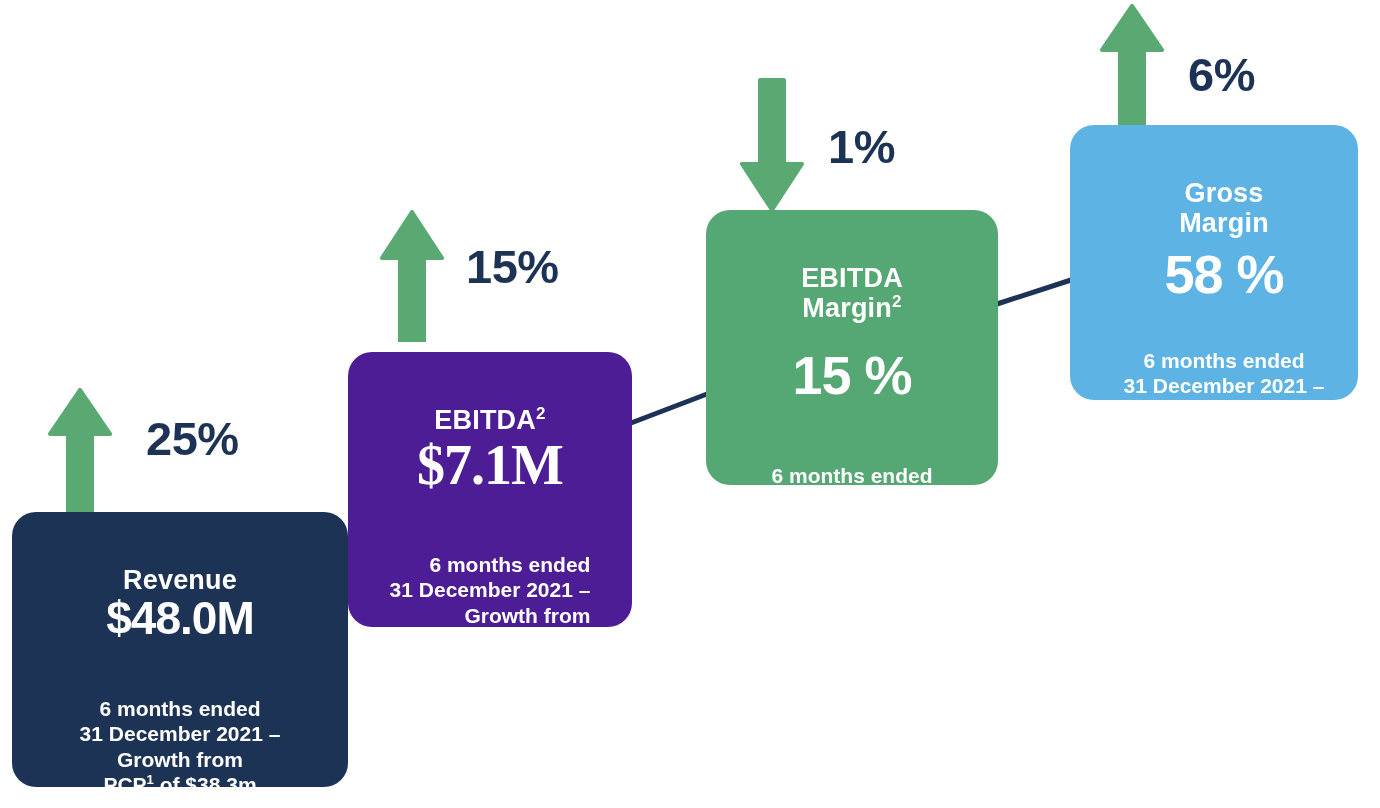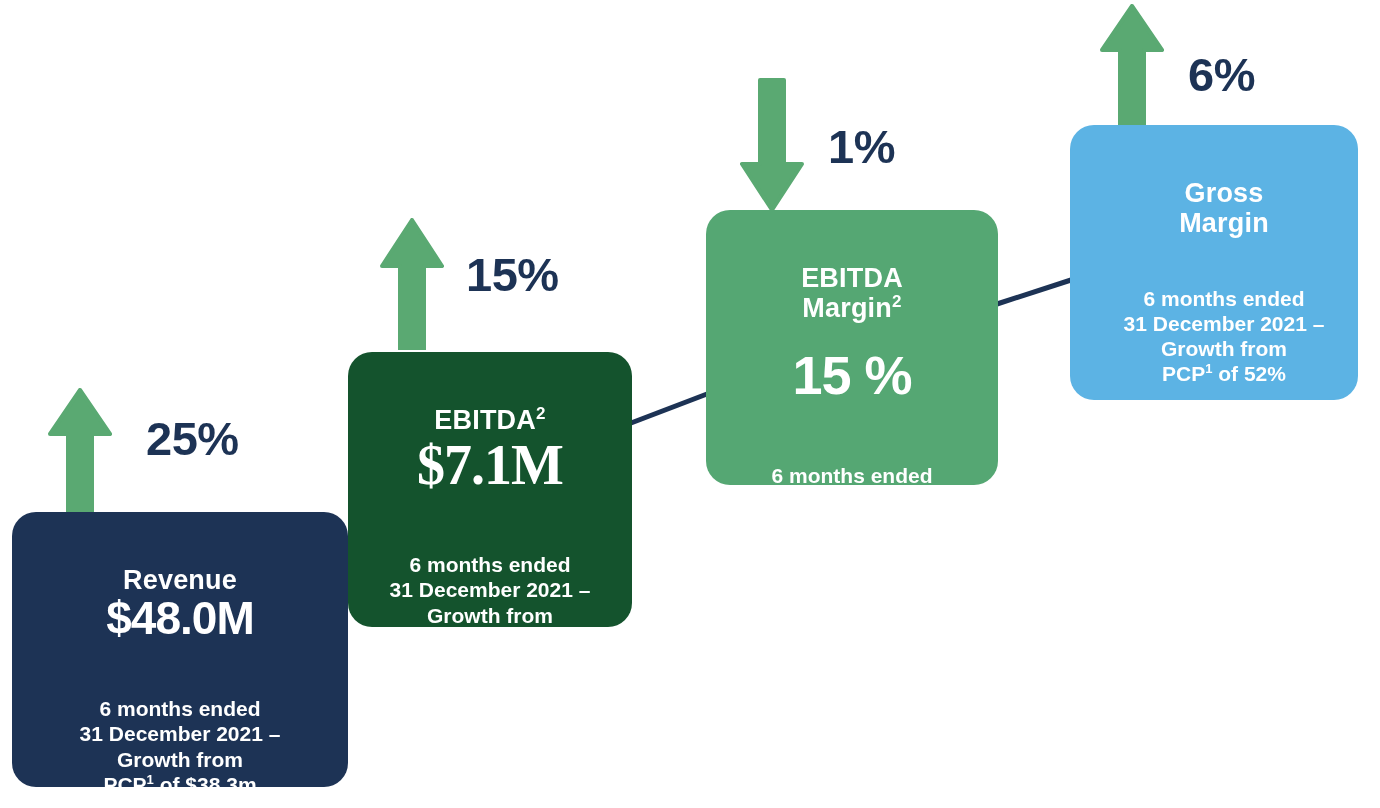--- a/index.html
+++ b/index.html
@@ -44,21 +44,21 @@
     white-space:pre-line;
     font-weight:600;
   }
   .card-note sup{font-size:13px;vertical-align:super;line-height:0;}
 
   
   #card-revenue{left:12px;top:512px;width:336px;height:275px;background:#1d3355;}
   #card-revenue .card-value{font-size:46px;margin-top:0;}
   #card-revenue .card-note{margin-top:30px;}
 
-  #card-ebitda{left:348px;top:352px;width:284px;height:275px;background:#14532d;}
+  #card-ebitda{left:348px;top:352px;width:284px;height:275px;background:#4c1d95;text-align:right;}
   #card-ebitda .card-value{font-size:56px;margin-top:2px;font-family:Liberation Serif, serif;}
   #card-ebitda .card-note{margin-top:34px;}
 
   #card-ebitda-margin{left:706px;top:210px;width:292px;height:275px;background:#55a773;}
   #card-ebitda-margin .card-value{font-size:54px;margin-top:24px;}
   #card-ebitda-margin .card-note{margin-top:36px;}
 
   #card-gross-margin{left:1070px;top:125px;width:288px;height:275px;background:#5cb3e4;padding-left:20px;}
   #card-gross-margin .card-value{font-size:54px;margin-top:8px;}
   #card-gross-margin .card-note{margin-top:22px;}
@@ -70,21 +70,21 @@
     font-size:47px;
     font-weight:bold;
     color:#1d3355;
     line-height:1;
     letter-spacing:-0.5px;
   }
 
   #arrow-revenue{left:48px;top:388px;}
   #arrow-revenue .arrow-pct{margin-left:34px;margin-bottom:56px;}
 
-  #arrow-ebitda{left:380px;top:218px;}
+  #arrow-ebitda{left:380px;top:210px;}
   #arrow-ebitda .arrow-pct{margin-left:22px;margin-bottom:52px;}
 
   #arrow-ebitda-margin{left:740px;top:78px;}
   #arrow-ebitda-margin .arrow-pct{margin-left:24px;margin-bottom:42px;}
 
   #arrow-gross-margin{left:1100px;top:4px;}
   #arrow-gross-margin .arrow-pct{margin-left:24px;margin-bottom:34px;}
 </style>
 </head>
 <body>
@@ -162,20 +162,21 @@
 31 December 2021 –
 PCP</span><sup>1</sup><span> of 16%</span>
     </div>
   </div>
 
   <div class="card" id="card-gross-margin">
     <div class="card-title">
       <span>Gross
 Margin</span><sup></sup>
     </div>
+    <div class="card-value">58 %</div>
     <div class="card-note">
       <span>6 months ended
 31 December 2021 –
 Growth from
 PCP</span><sup>1</sup><span> of 52%</span>
     </div>
   </div>
 
 </div>
 

